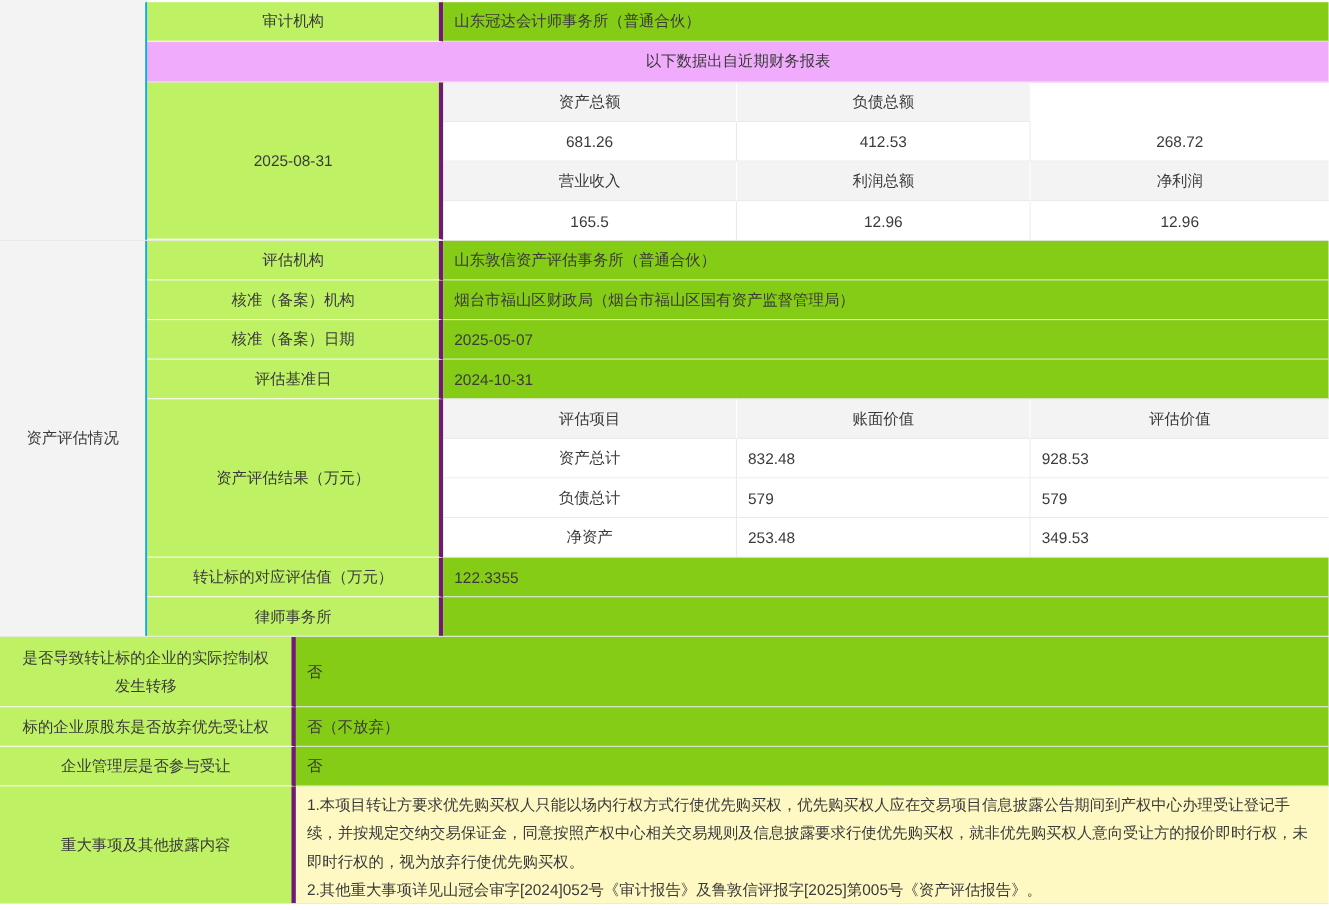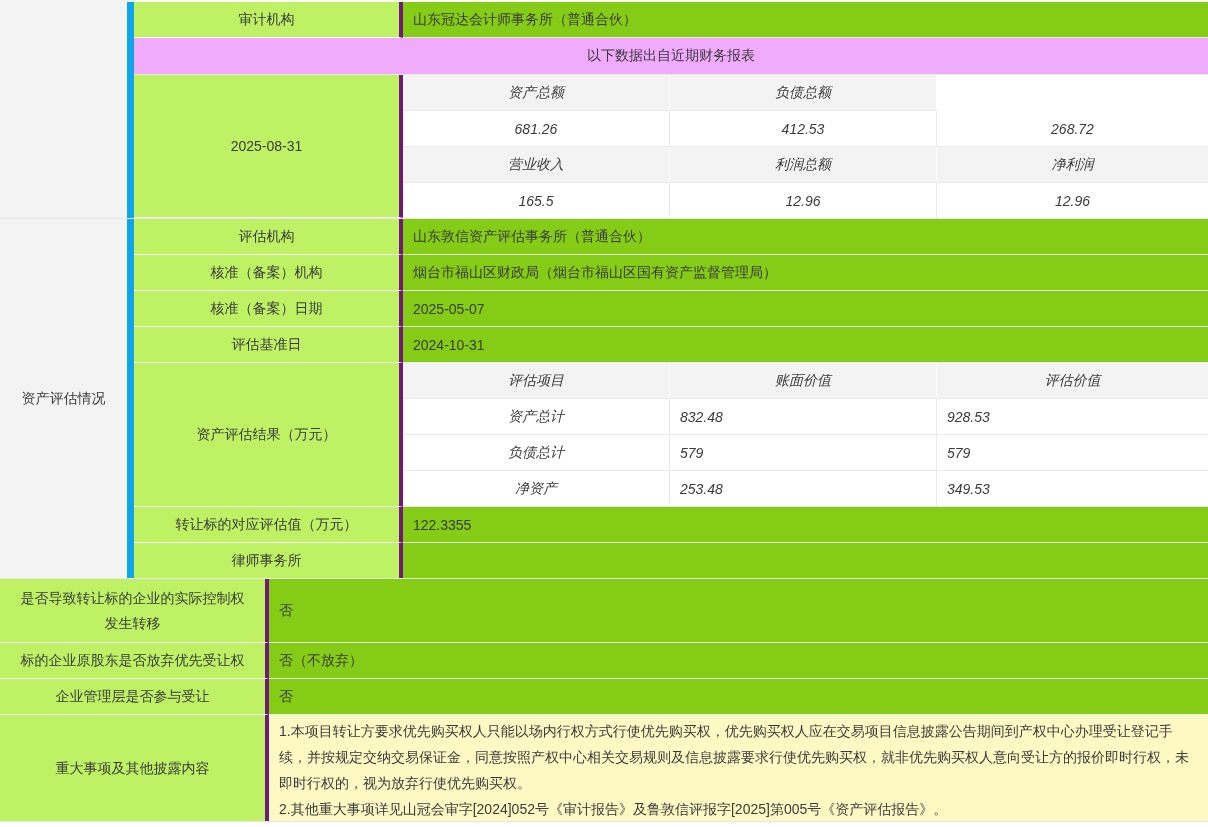--- a/index.html
+++ b/index.html
@@ -13,21 +13,21 @@
 
   
   .sliver { height:2px; display:flex; }
   .sliver .s-side  { width:134px; background:#f3f3f3; border-right:1px solid #e6e6e6; }
   .sliver .s-label { width:269px; background:#ffffff; border-right:1px solid #e6e6e6; }
   .sliver .s-rest  { flex:1; background:#ffffff; }
 
   
   .band { display:flex; border-bottom:1px solid #e6e6e6; width:1208px; }
   .sidebar-cell {
-    width:134px; background:#f3f3f3; border-right:7px solid #0ea5e9;
+    width:134px; background:#f3f3f3; border-right:2px solid #0ea5e9;
     display:flex; align-items:center; justify-content:center;
     text-align:center; flex:none;font-family:Liberation Serif, serif;
   }
   .content { flex:1; display:flex; flex-direction:column; min-width:0; }
 
   .row { display:flex; min-width:0; }
   .h36 { height:36px; } .h37 { height:37px; } .h35 { height:35px; }
   .h64 { height:64px; } .hmajor { height:106px; }
 
   
@@ -47,21 +47,21 @@
   .row.last .val { border-bottom:none; }
 
   
   .note {
     flex:1; background:#f0abfc; border-bottom:1px solid #e9e9e9;
     display:flex; align-items:center; justify-content:center;
   }
 
   
   .subtable { flex:1; display:flex; flex-direction:column; min-width:0; }
-  .trow { display:flex; min-width:0;font-style:italic; }
+  .trow { display:flex; min-width:0; }
   .c1,.c2 { width:267px; flex:none; }
   .c3 { flex:1; }
   .t-hdr {
     background:#f3f3f3; border-right:1px solid #ffffff; border-bottom:1px solid #e9e9e9;
     display:flex; align-items:center; justify-content:center;
   }
   .t-hdr.c3 { border-right:none; }
   .t-cell {
     background:#ffffff; border-right:1px solid #e9e9e9; border-bottom:1px solid #e9e9e9;
     display:flex; align-items:center; justify-content:center;

